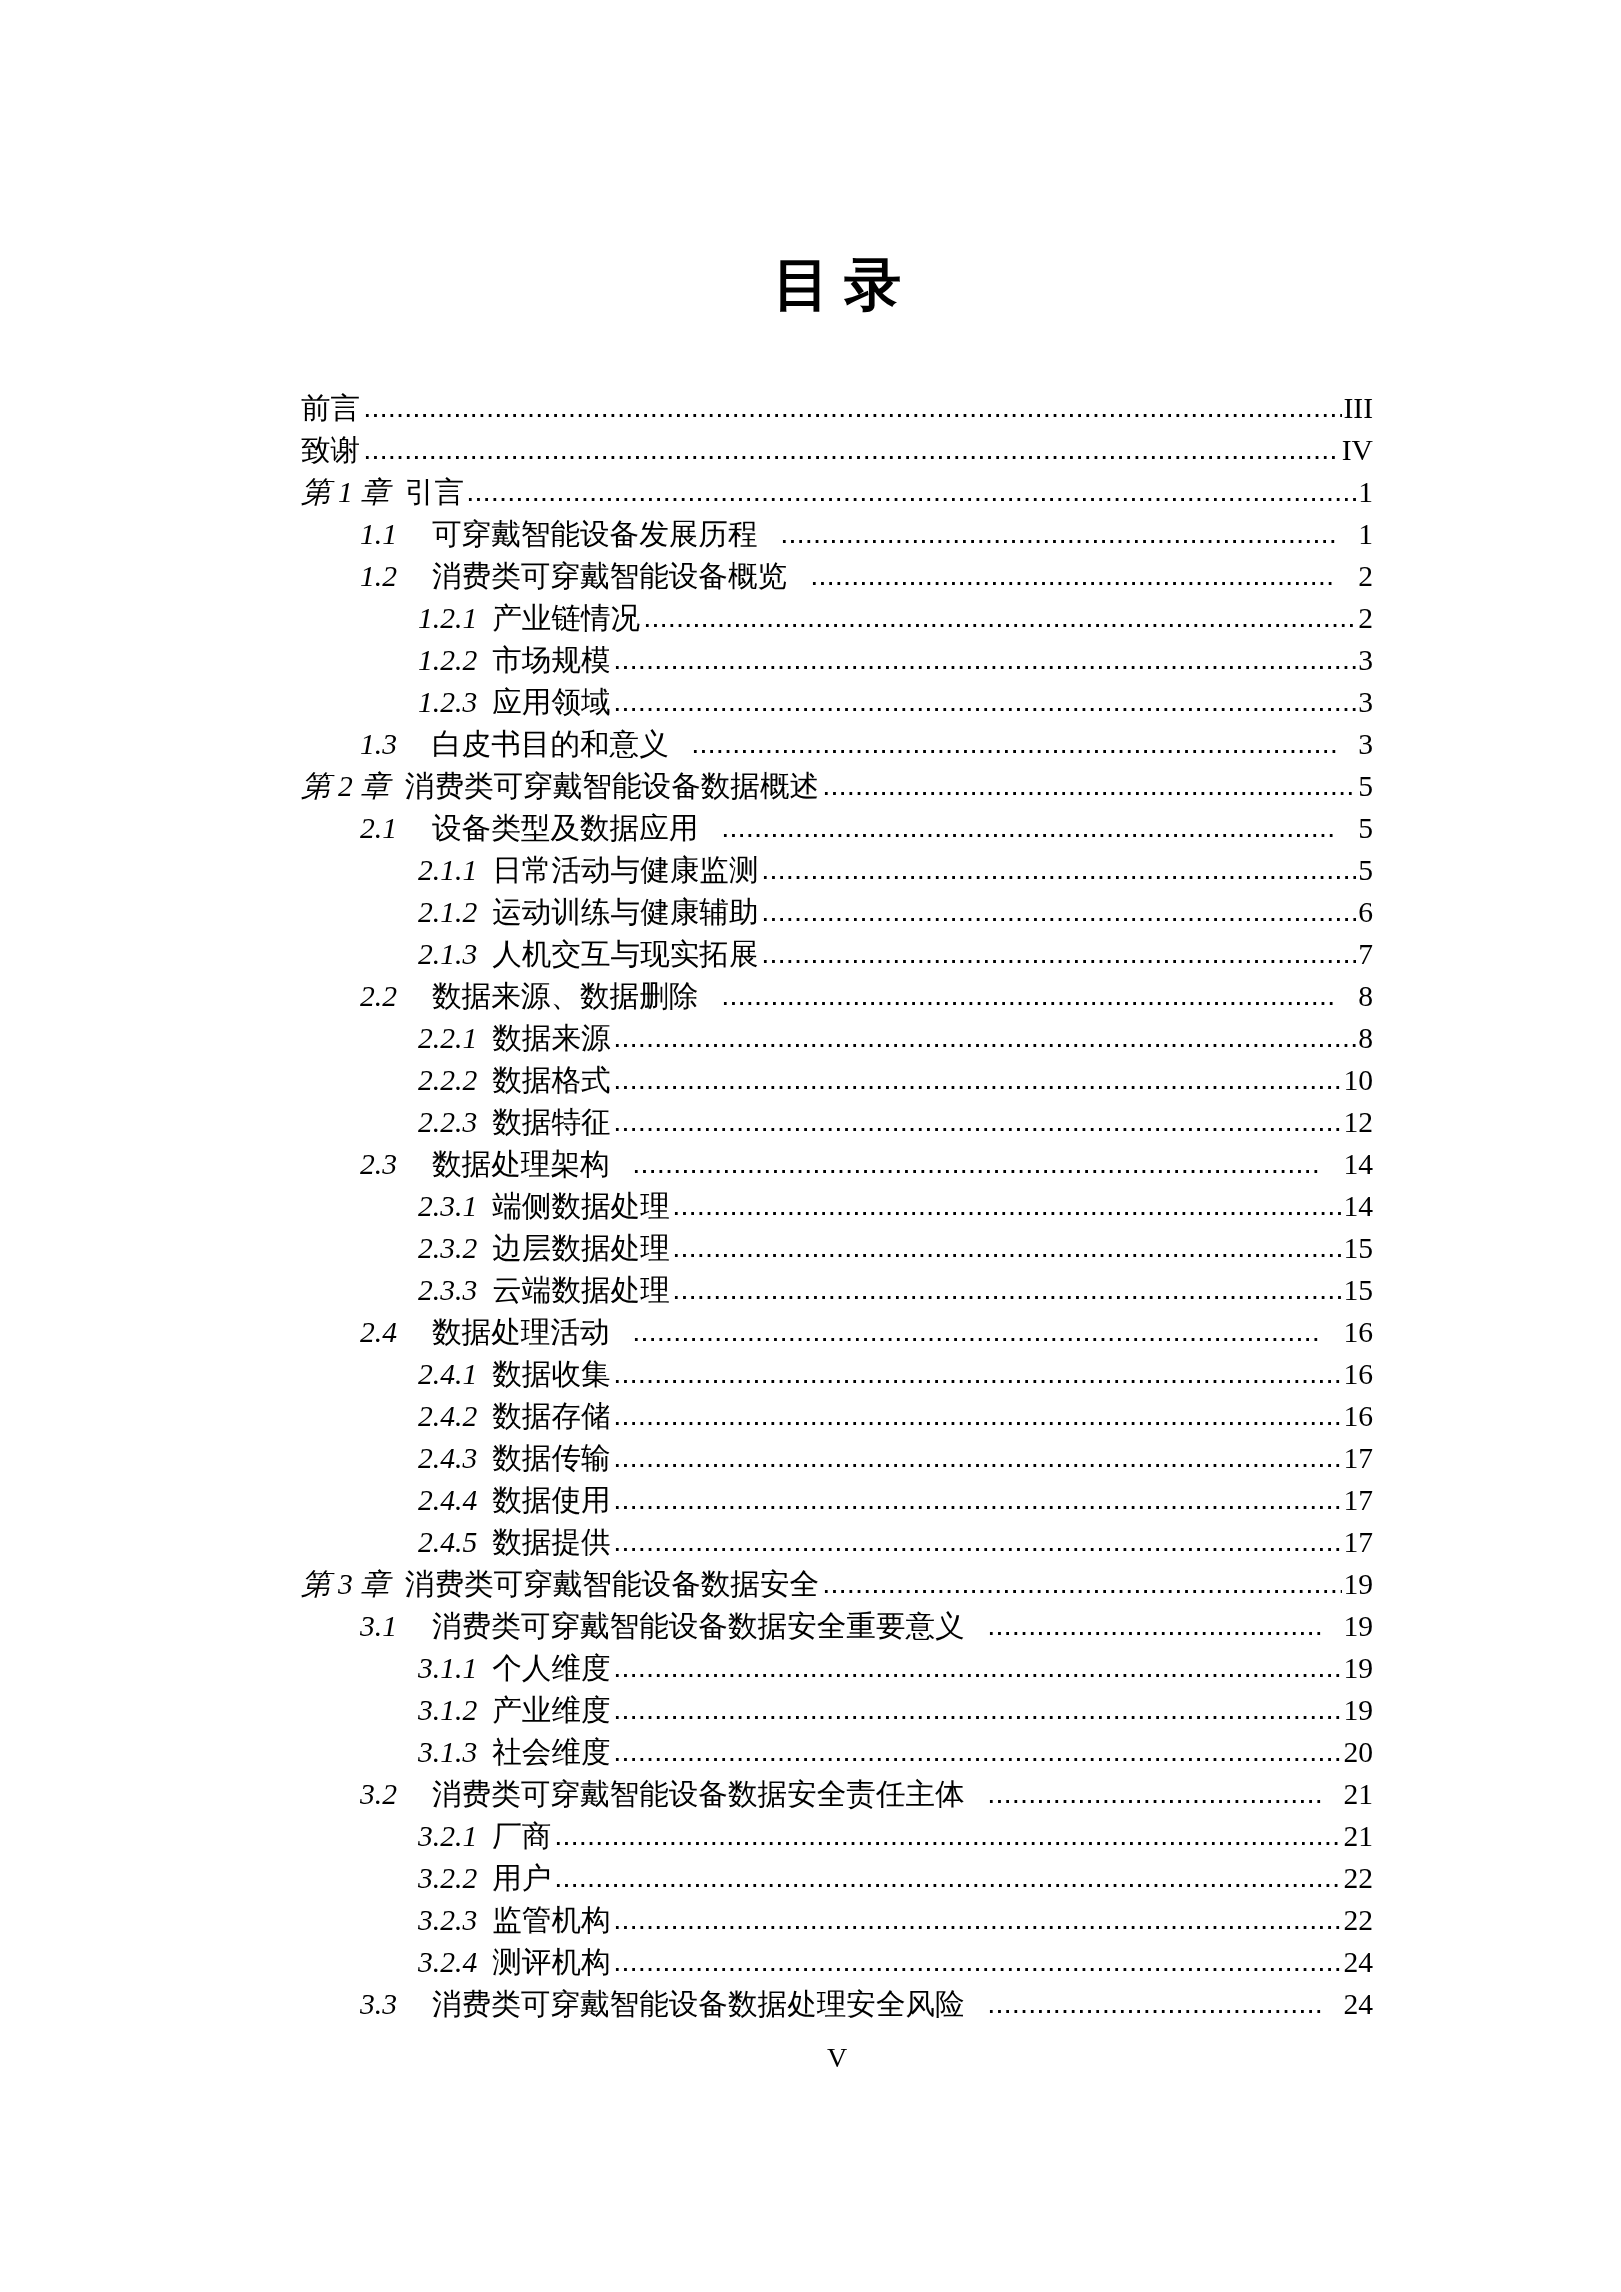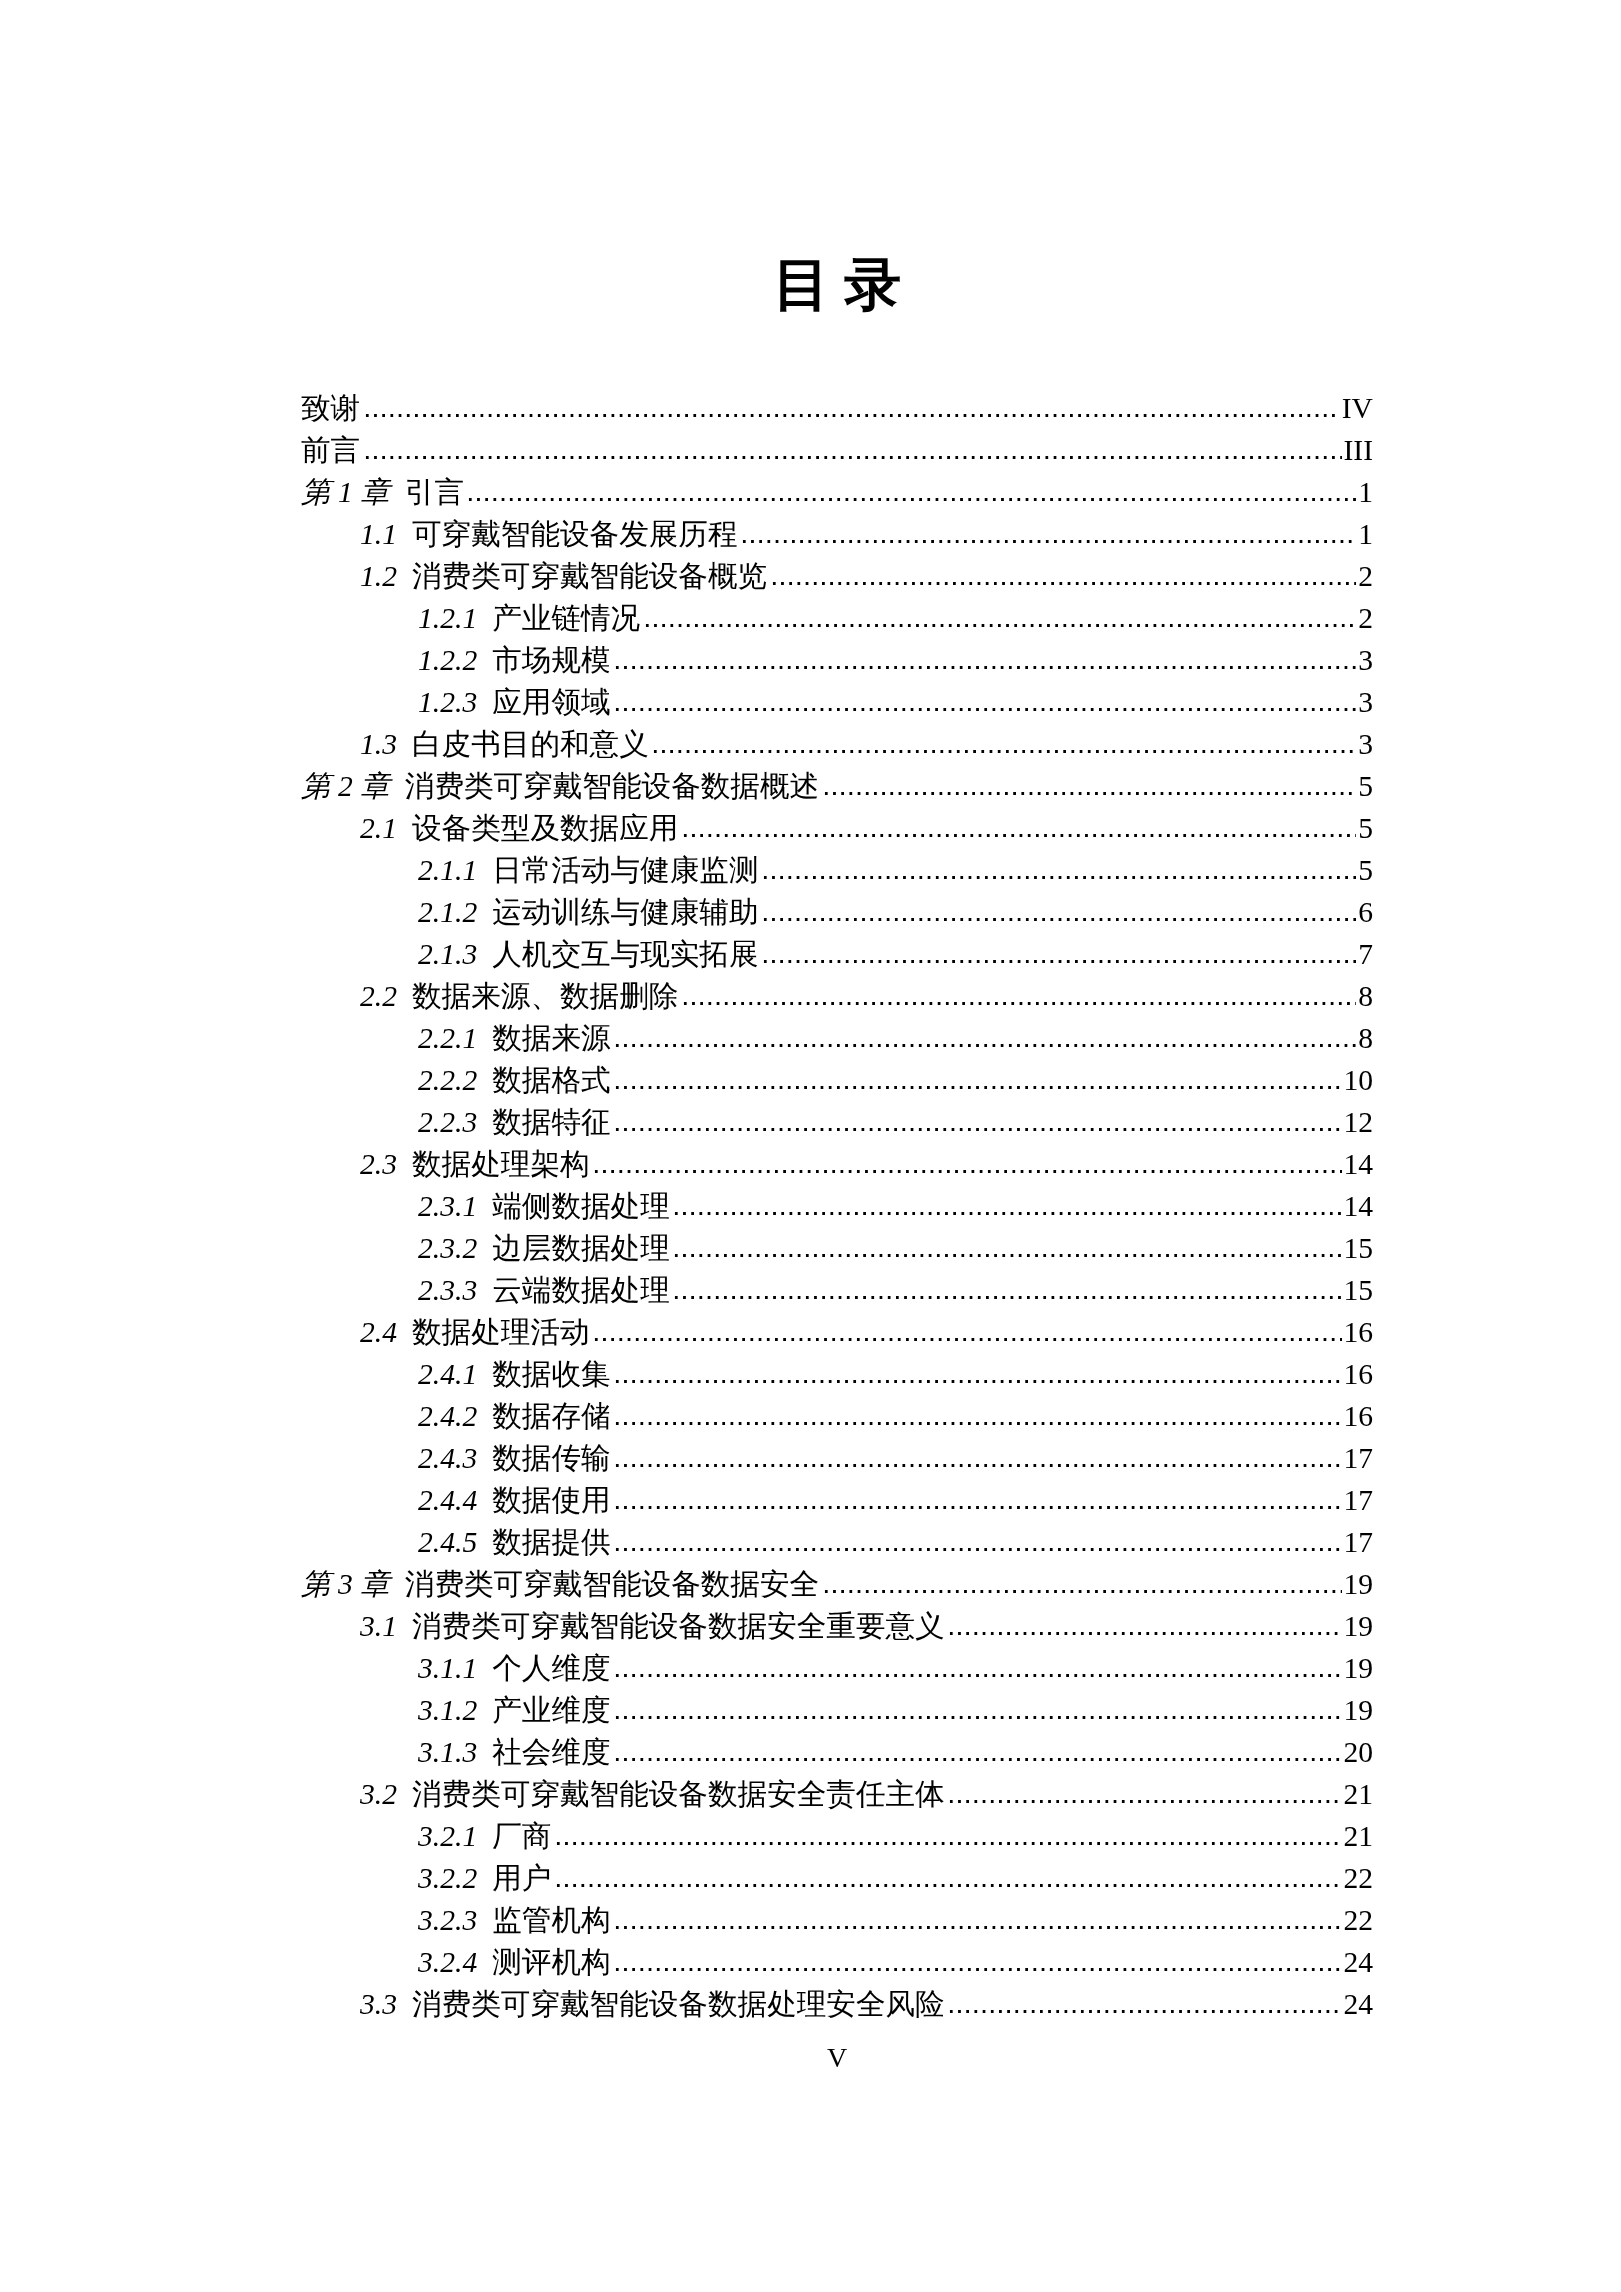--- a/index.html
+++ b/index.html
@@ -33,21 +33,21 @@
   .toc-list {
     margin-top: 70px;
   }
   .toc-row {
     display: flex;
     align-items: baseline;
     line-height: 42px;
     font-size: 29.6px;
     white-space: nowrap;
   }
-  .toc-row.lvl1 { padding-left: 59px; }
+  .toc-row.lvl1 { padding-left: 59px; gap: 20px; }
   .toc-row.lvl2 { padding-left: 117px; }
   .toc-num {
     margin-right: 15px;
     flex: none;
     font-style: italic;
   }
   .toc-title {
     flex: none;
   }
   .dot-leader {
@@ -73,29 +73,29 @@
 </style>
 </head>
 <body>
 
 <div class="page">
   <h1 class="doc-title">目录</h1>
 
   <div class="toc-list">
       <div class="toc-row lvl0">
 
+    <span class="toc-title">前言</span>
+    <span class="dot-leader"></span>
+    <span class="toc-page">III</span>
+  </div>
+      <div class="toc-row lvl0">
+
     <span class="toc-title">致谢</span>
     <span class="dot-leader"></span>
     <span class="toc-page">IV</span>
-  </div>
-      <div class="toc-row lvl0">
-
-    <span class="toc-title">前言</span>
-    <span class="dot-leader"></span>
-    <span class="toc-page">III</span>
   </div>
       <div class="toc-row lvl0">
     <span class="toc-num">第 1 章</span>
     <span class="toc-title">引言</span>
     <span class="dot-leader"></span>
     <span class="toc-page">1</span>
   </div>
       <div class="toc-row lvl1">
     <span class="toc-num">1.1</span>
     <span class="toc-title">可穿戴智能设备发展历程</span>

